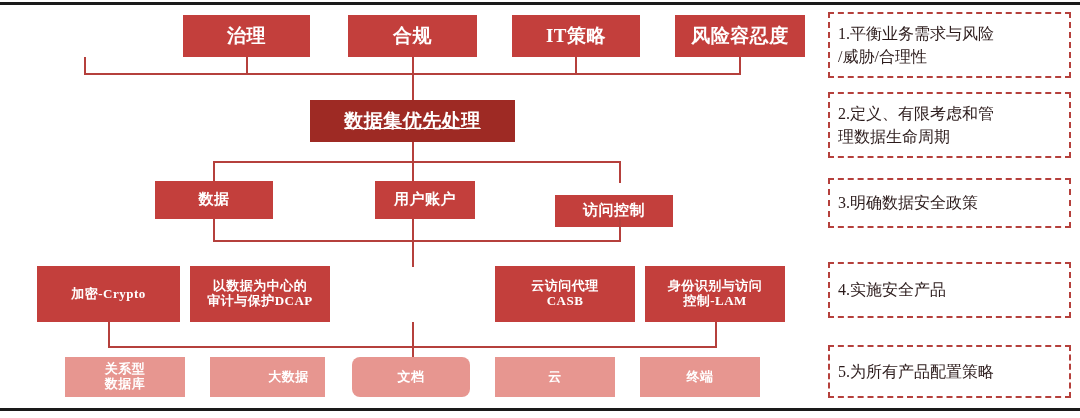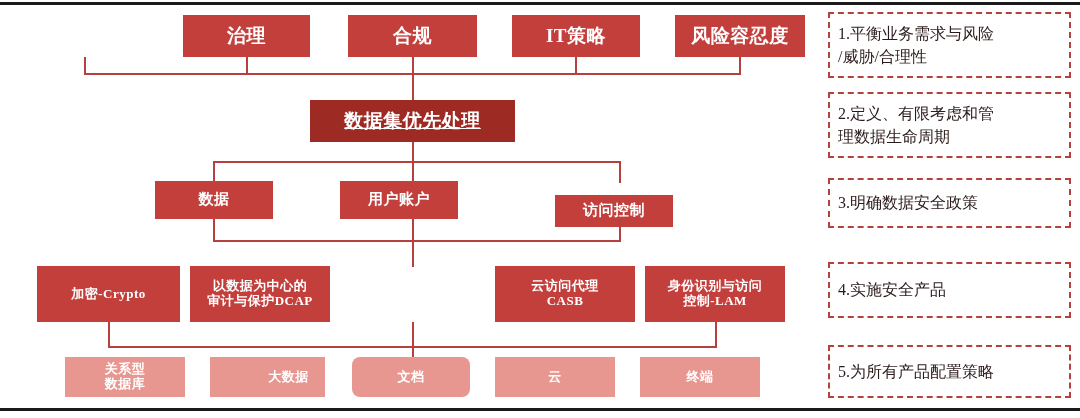--- a/index.html
+++ b/index.html
@@ -101,21 +101,21 @@
 
   <div class="node dark r2" style="left:310px; top:100px; width:205px; height:42px;text-decoration:underline;">数据集优先处理</div>
 
   <div class="ln v" style="left:412px; top:142px; height:20px;"></div>
   <div class="ln h" style="left:213px; top:161px; width:408px;"></div>
   <div class="ln v" style="left:213px; top:161px; height:22px;"></div>
   <div class="ln v" style="left:412px; top:161px; height:22px;"></div>
   <div class="ln v" style="left:619px; top:161px; height:22px;"></div>
 
   <div class="node mid r3" style="left:155px; top:181px; width:118px; height:38px;">数据</div>
-  <div class="node mid r3" style="left:340px; top:181px; width:118px; height:38px;text-align:right;">用户账户</div>
+  <div class="node mid r3" style="left:375px; top:181px; width:100px; height:38px;text-align:right;">用户账户</div>
   <div class="node mid r3" style="left:555px; top:181px; width:118px; height:32px;margin-top:14px;">访问控制</div>
 
   <div class="ln v" style="left:213px; top:219px; height:22px;"></div>
   <div class="ln v" style="left:412px; top:219px; height:22px;"></div>
   <div class="ln v" style="left:619px; top:219px; height:22px;"></div>
   <div class="ln h" style="left:213px; top:240px; width:408px;"></div>
   <div class="ln v" style="left:412px; top:240px; height:27px;"></div>
 
   <div class="node mid r4" style="left:37px;  top:266px; width:143px; height:56px;">加密-Crypto</div>
   <div class="node mid r4" style="left:190px; top:266px; width:140px; height:56px;">以数据为中心的

